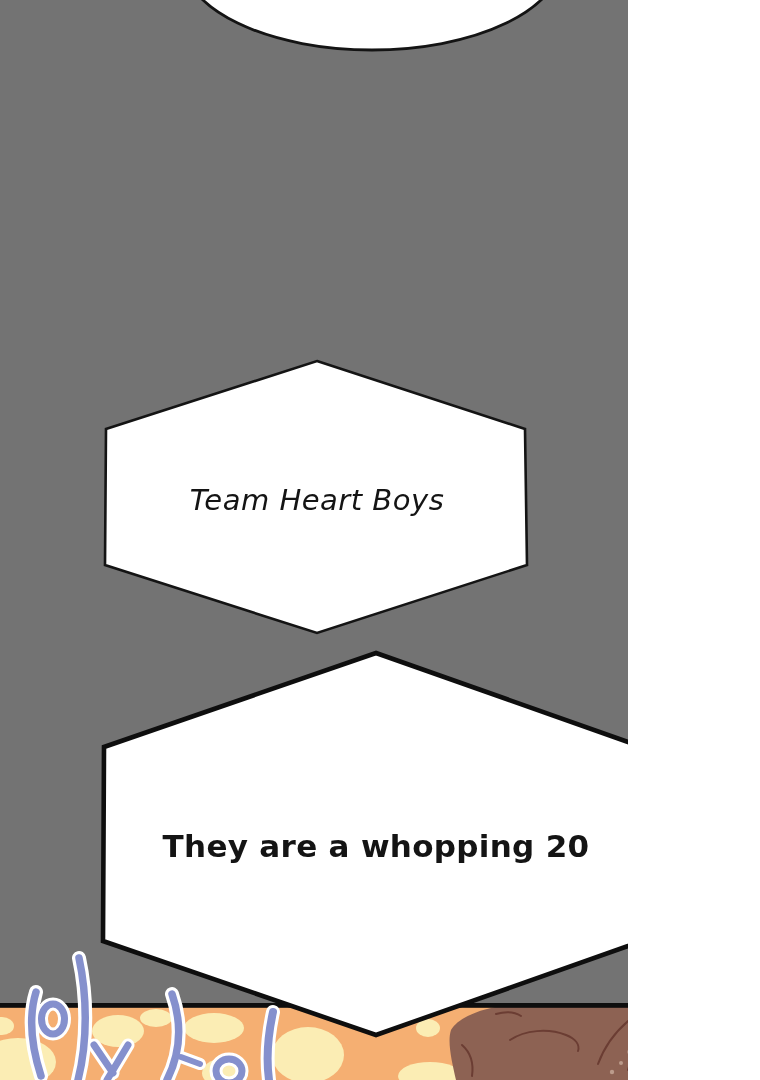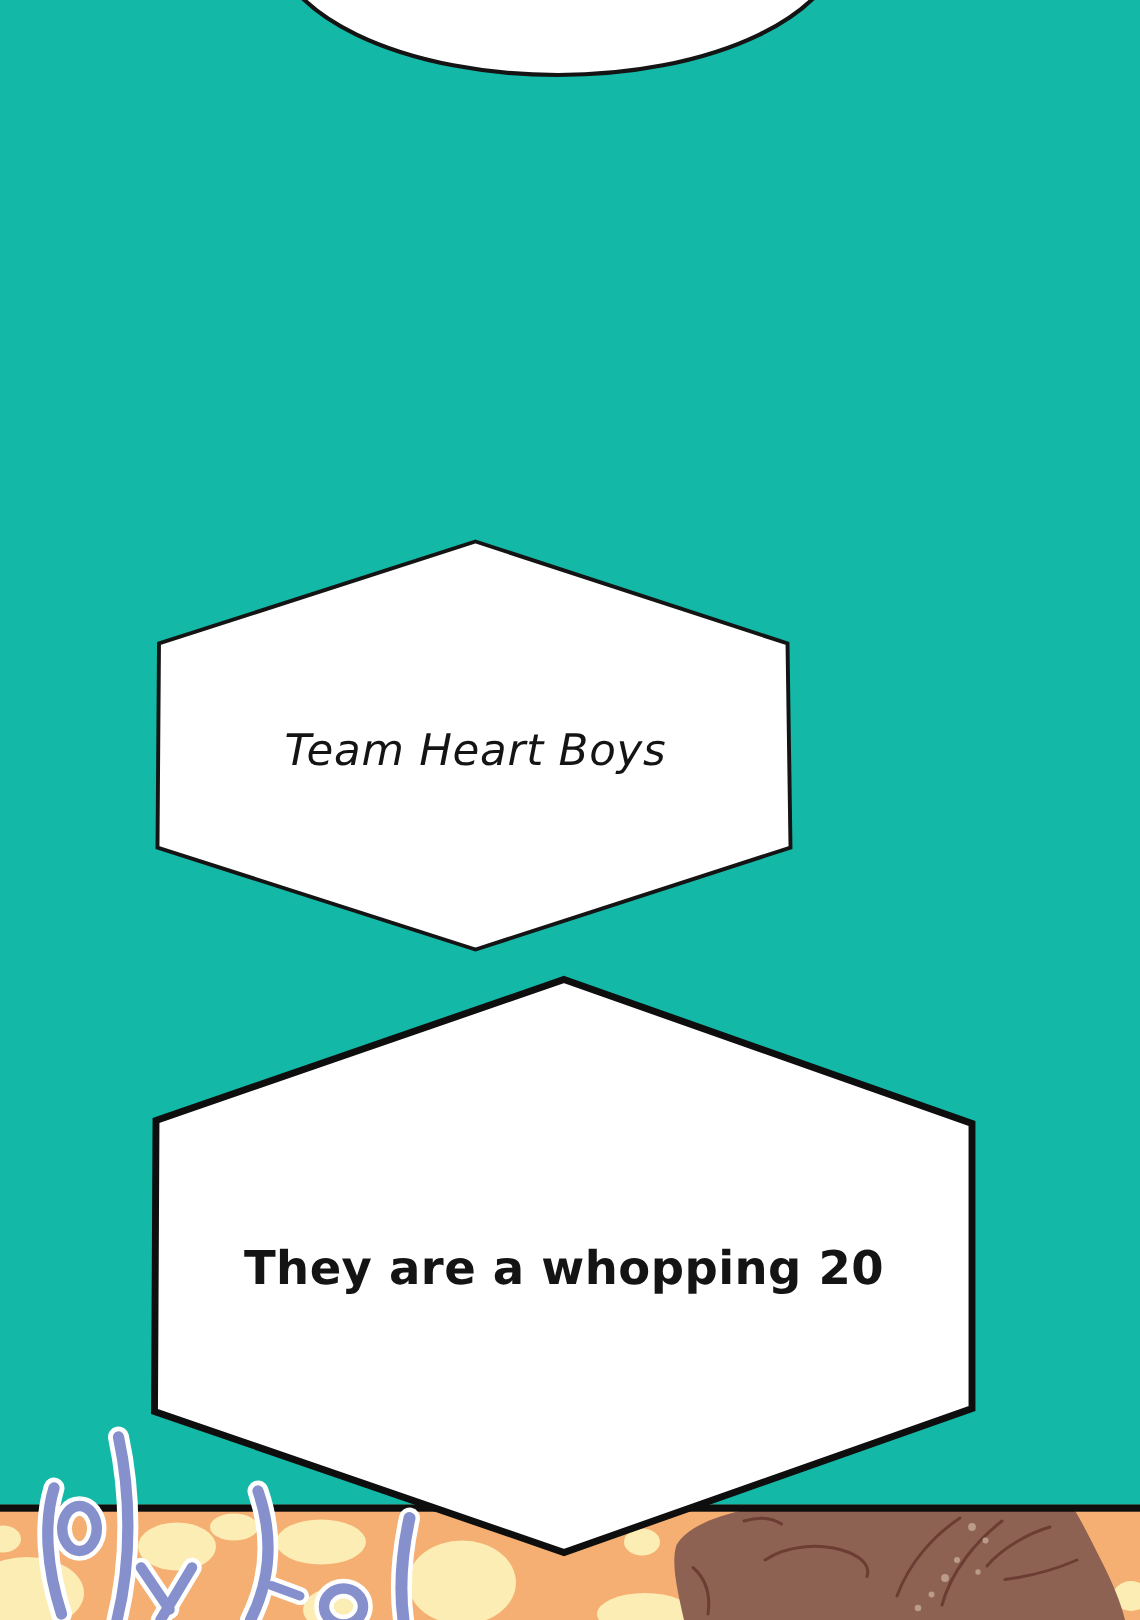--- a/index.html
+++ b/index.html
@@ -3,24 +3,24 @@
 <meta charset="utf-8">
 <style>
   html, body {
     margin: 0;
     padding: 0;
     background: #ffffff;
     font-family: "DejaVu Sans", sans-serif;
   }
   .canvas {
     position: relative;
-    width: 760px;
+    width: 628px;
     height: 1080px;
     overflow: hidden;
-    background: #14b8a6;
+    background: #737373;
   }
   .scene-svg {
     position: absolute;
     left: 0;
     top: 0;
     width: 760px;
     height: 1080px;
     display: block;
   }
   .bubble-text {

